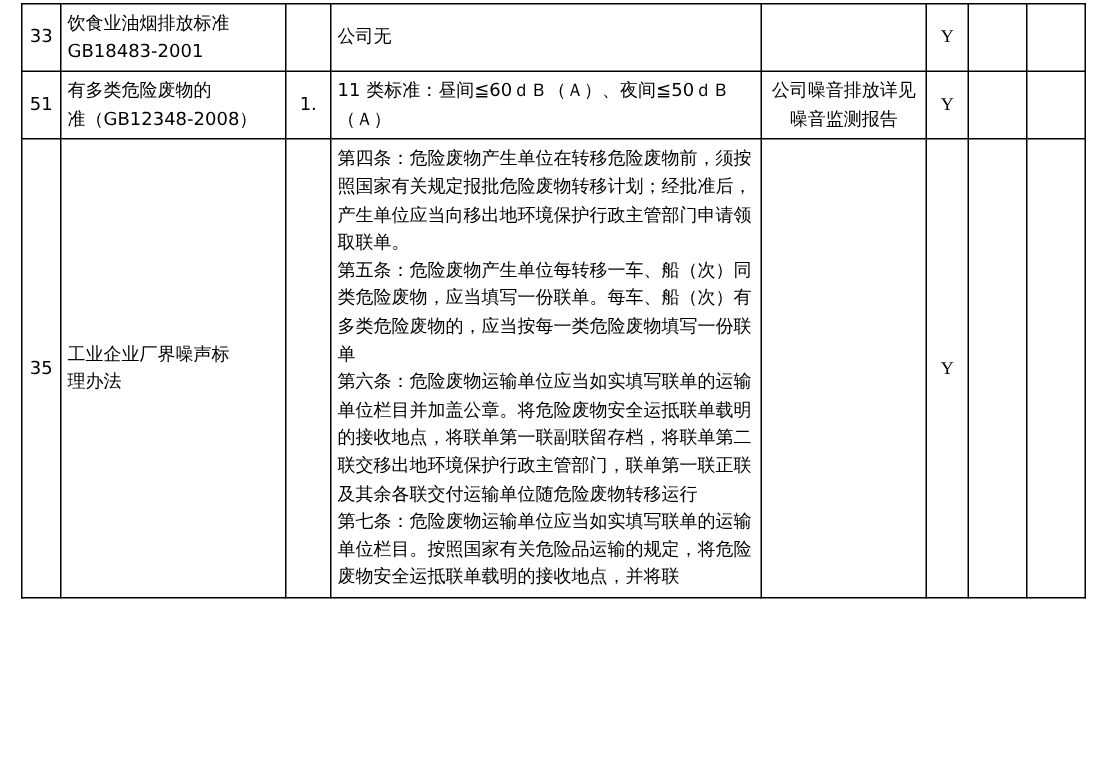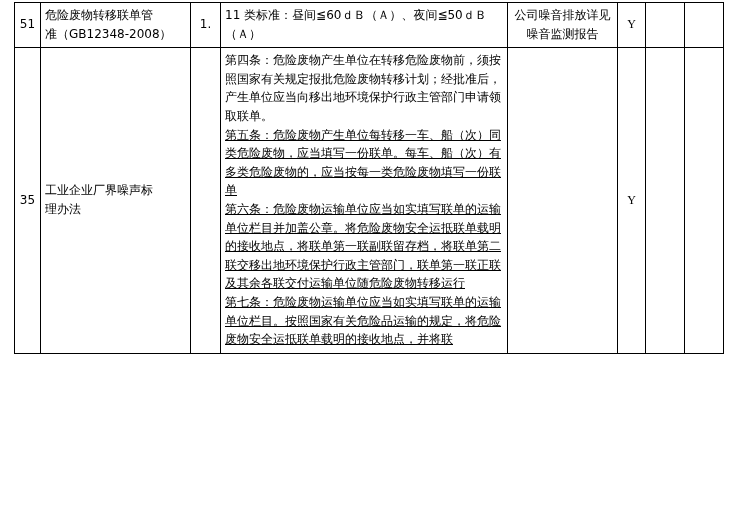--- a/index.html
+++ b/index.html
@@ -80,46 +80,60 @@
   }
   td.flag.mid { vertical-align: middle; }
   td.blank { }
 
   .para {
     margin: 0;
     text-indent: 0;
   }
   .para + .para {
     margin-top: 0px;
-    text-decoration: underline;
   }
   .name-line { display: block; }
 </style>
 </head>
 <body>
 
 <div class="page">
   <table class="doc-table">
     <colgroup>
       <col class="c-num">
       <col class="c-name">
       <col class="c-idx">
       <col class="c-content">
       <col class="c-note">
       <col class="c-y">
       <col class="c-blank1">
       <col class="c-blank2">
     </colgroup>
     <tbody>
 
+      <tr>
+        <td class="num">33</td>
+        <td class="name">
+          <span class="name-line">饮食业油烟排放标准</span>
+          <span class="name-line">GB18483-2001</span>
+        </td>
+        <td class="idx"></td>
+        <td class="content mid">
+          <p class="para">公司无</p>
+        </td>
+        <td class="note"></td>
+        <td class="flag mid">Y</td>
+        <td class="blank"></td>
+        <td class="blank"></td>
+      </tr>
 
       <tr>
         <td class="num">51</td>
         <td class="name">
-          <span class="name-line">危险废物转移联单管</span>
+          <span class="name-line">有多类危险废物的</span>
           <span class="name-line">准（GB12348-2008）</span>
         </td>
         <td class="idx">1.</td>
         <td class="content mid">
           <p class="para">11 类标准：昼间≦60ｄＢ（Ａ）、夜间≦50ｄＢ（Ａ）</p>
         </td>
         <td class="note">公司噪音排放详见噪音监测报告</td>
         <td class="flag">Y</td>
         <td class="blank"></td>
         <td class="blank"></td>

